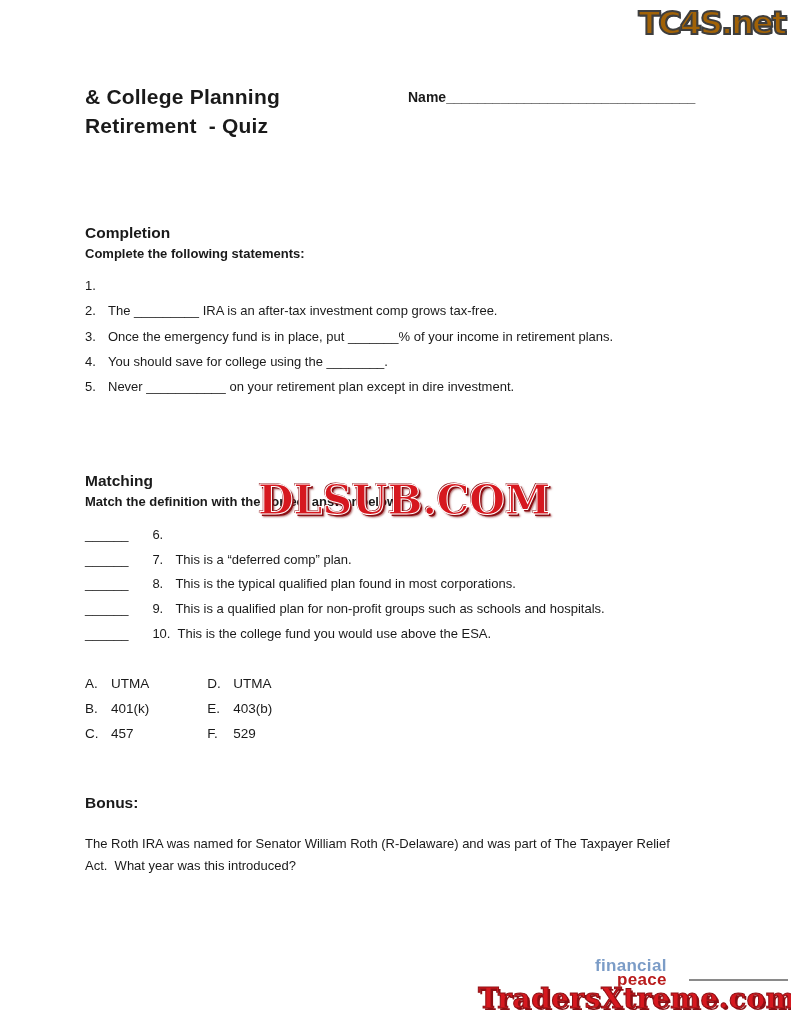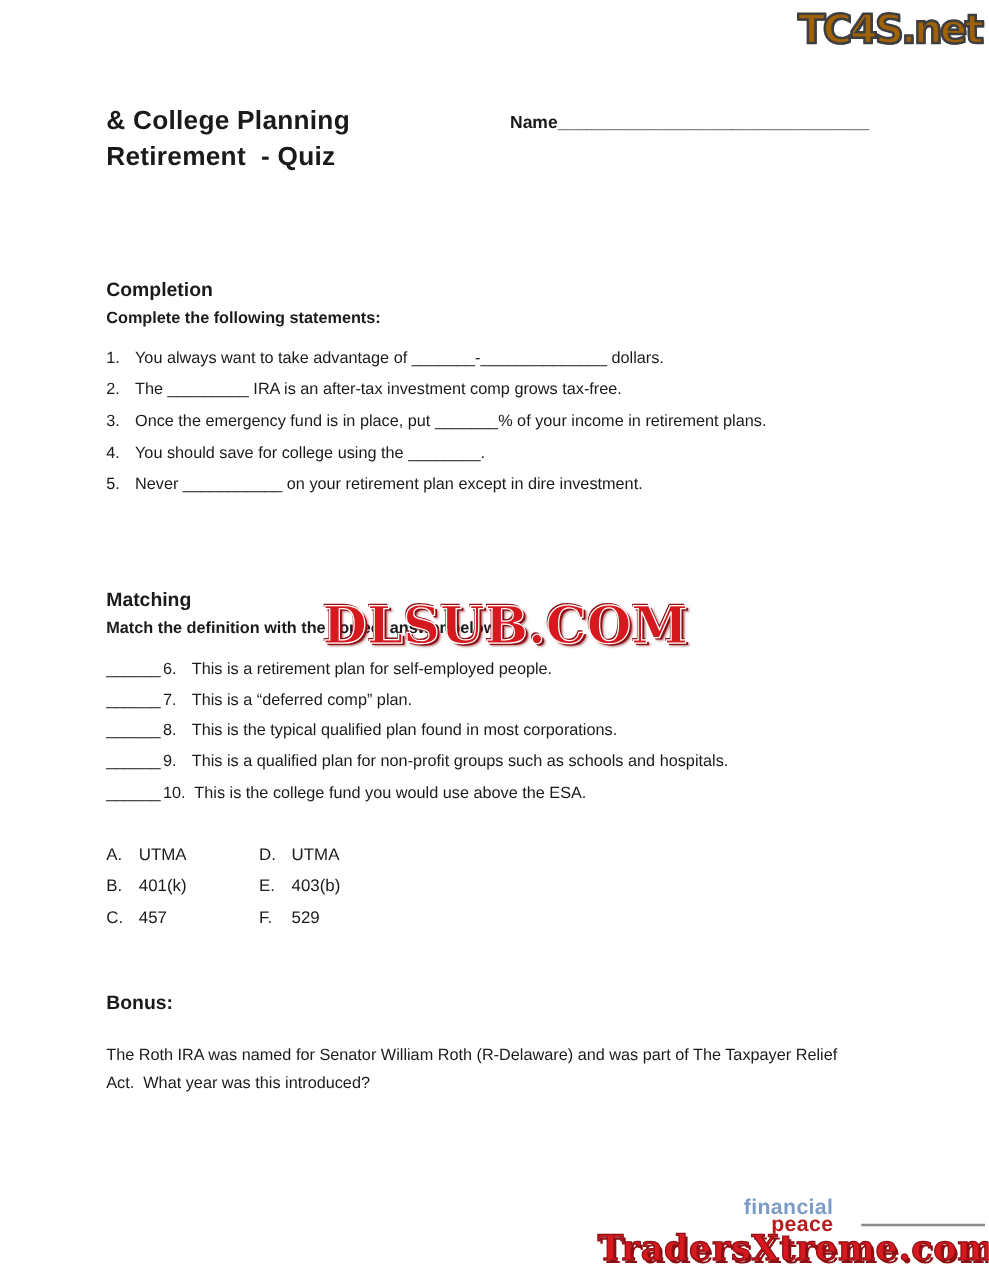--- a/index.html
+++ b/index.html
@@ -42,21 +42,21 @@
     font-family:"DejaVu Serif", serif;
     font-size:41px; font-weight:bold; letter-spacing:0px;
     color:#d6181f;
     -webkit-text-stroke:1px #ffffff;
     text-shadow:2px 2px 0 #8d0f14, -1px -1px 0 #8d0f14, 3px 3px 2px rgba(120,0,0,.55);
     line-height:46px;
   }
 
   .m-list { left:85px; top:527px; font-size:13px; }
   .m-item { display:flex; height:24.7px; align-items:flex-start; }
-  .m-blank { margin-right:2px; }
+  .m-blank { margin-right:24px; }
   .m-num { margin-right:7px; min-width:16px; }
   .m-text { white-space:pre-wrap; }
 
   .answers { left:85px; top:676px; font-size:13.5px; }
   .ans-grid { display:flex; gap:58px; }
   .ans-col .ans-row { display:flex; height:25.2px; }
   .ans-letter { width:26px; flex:0 0 26px; }
 
   .bonus-heading { left:85px; top:794px; font-size:15.5px; font-weight:bold; }
   .bonus-text { left:85px; top:833px; width:608px; font-size:13px; line-height:21.5px; }
@@ -92,21 +92,20 @@
   <div class="abs name-row">
     <span>Name</span><span>________________________________</span>
   </div>
 
   <div class="abs section-heading" style="top:224px;">Completion</div>
   <div class="abs sub-heading" style="top:246px;">Complete the following statements:</div>
 
   <div class="abs q-list">
     <div class="q-item">
       <span class="q-num">1.</span>
-      <span class="q-text">You always want to take advantage of _______-______________ dollars.</span>
     </div>
     <div class="q-item">
       <span class="q-num">2.</span>
       <span class="q-text">The _________ IRA is an after-tax investment comp grows tax-free.</span>
     </div>
     <div class="q-item">
       <span class="q-num">3.</span>
       <span class="q-text">Once the emergency fund is in place, put _______% of your income in retirement plans.</span>
     </div>
     <div class="q-item">
@@ -121,21 +120,20 @@
 
   <div class="abs section-heading" style="top:472px;">Matching</div>
   <div class="abs sub-heading" style="top:494px;">Match the definition with the correct answer below:</div>
 
   <div class="abs wm-center">DLSUB.COM</div>
 
   <div class="abs m-list">
     <div class="m-item">
       <span class="m-blank">______</span>
       <span class="m-num">6.</span>
-      <span class="m-text">This is a retirement plan for self-employed people.</span>
     </div>
     <div class="m-item">
       <span class="m-blank">______</span>
       <span class="m-num">7.</span>
       <span class="m-text">This is a “deferred comp” plan.</span>
     </div>
     <div class="m-item">
       <span class="m-blank">______</span>
       <span class="m-num">8.</span>
       <span class="m-text">This is the typical qualified plan found in most corporations.</span>

